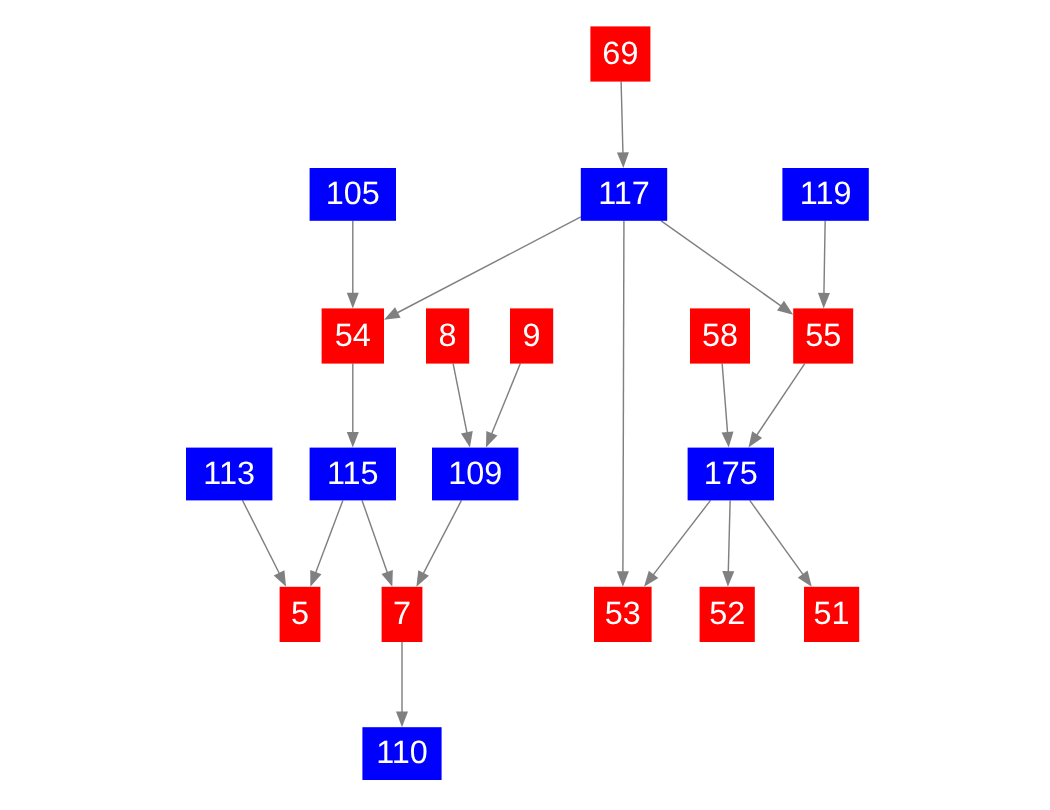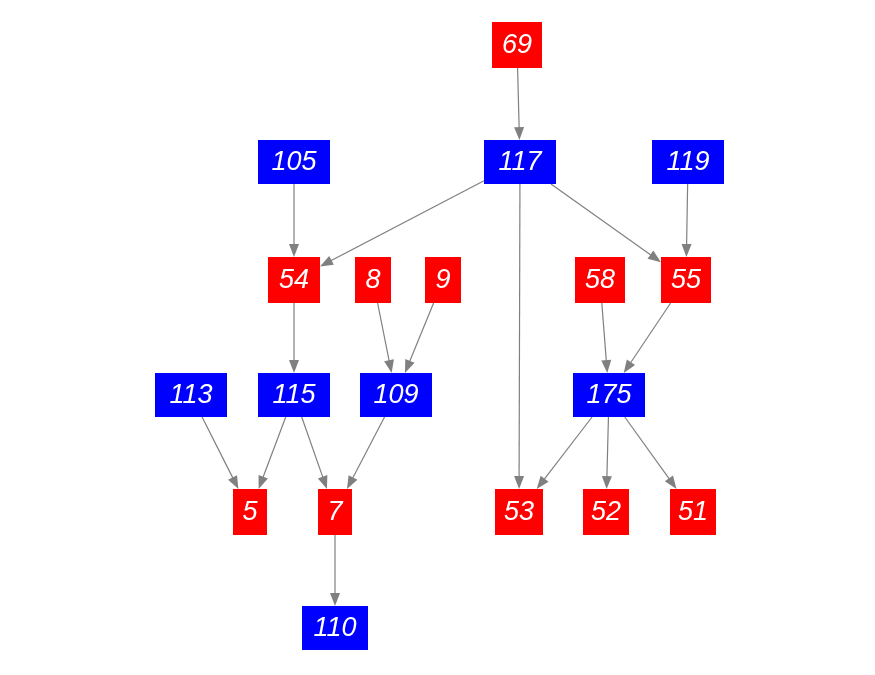--- a/index.html
+++ b/index.html
@@ -11,21 +11,20 @@
     width: 875px;
     height: 675px;
     font-family: "Liberation Sans", sans-serif;
     overflow: hidden;
   }
   #graph-root {
     position: relative;
     width: 785px;
     height: 675px;
     background: #ffffff;
-    font-style: italic;
   }
   #graph-svg {
     display: block;
     width: 875px;
     height: 675px;
   }
   .node-rect {
     stroke: none;
   }
   .node-label {

